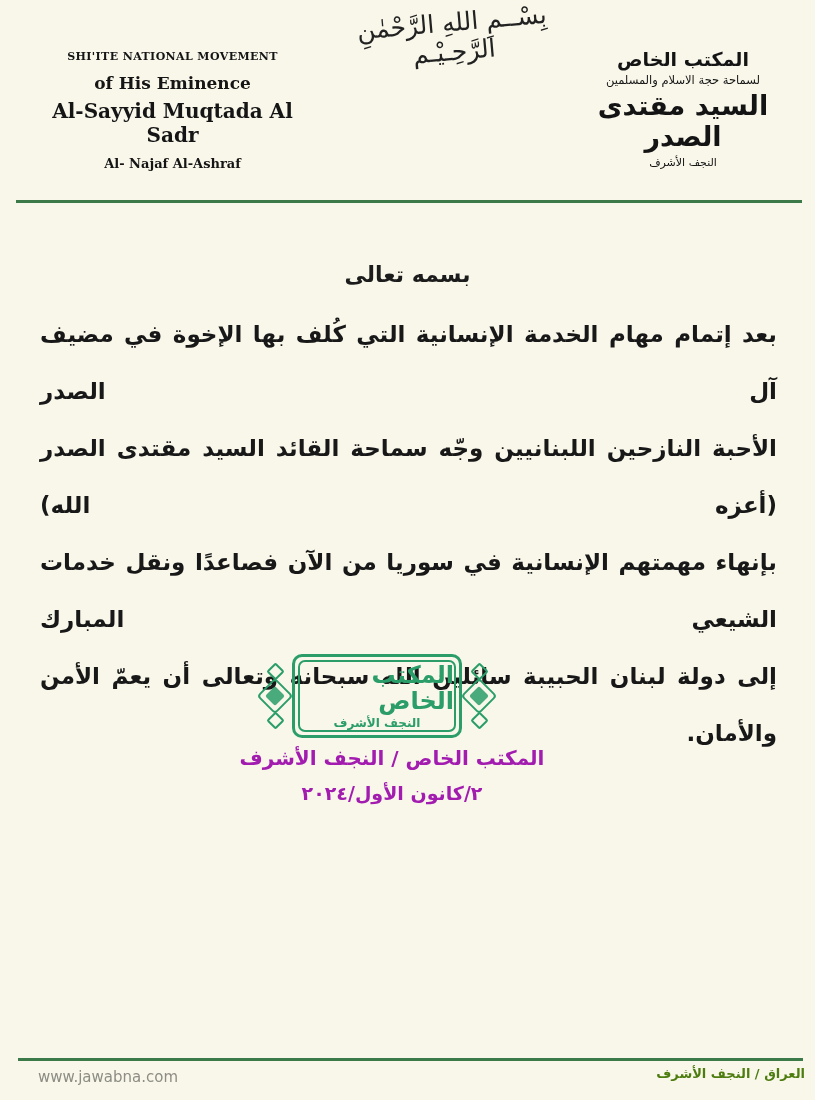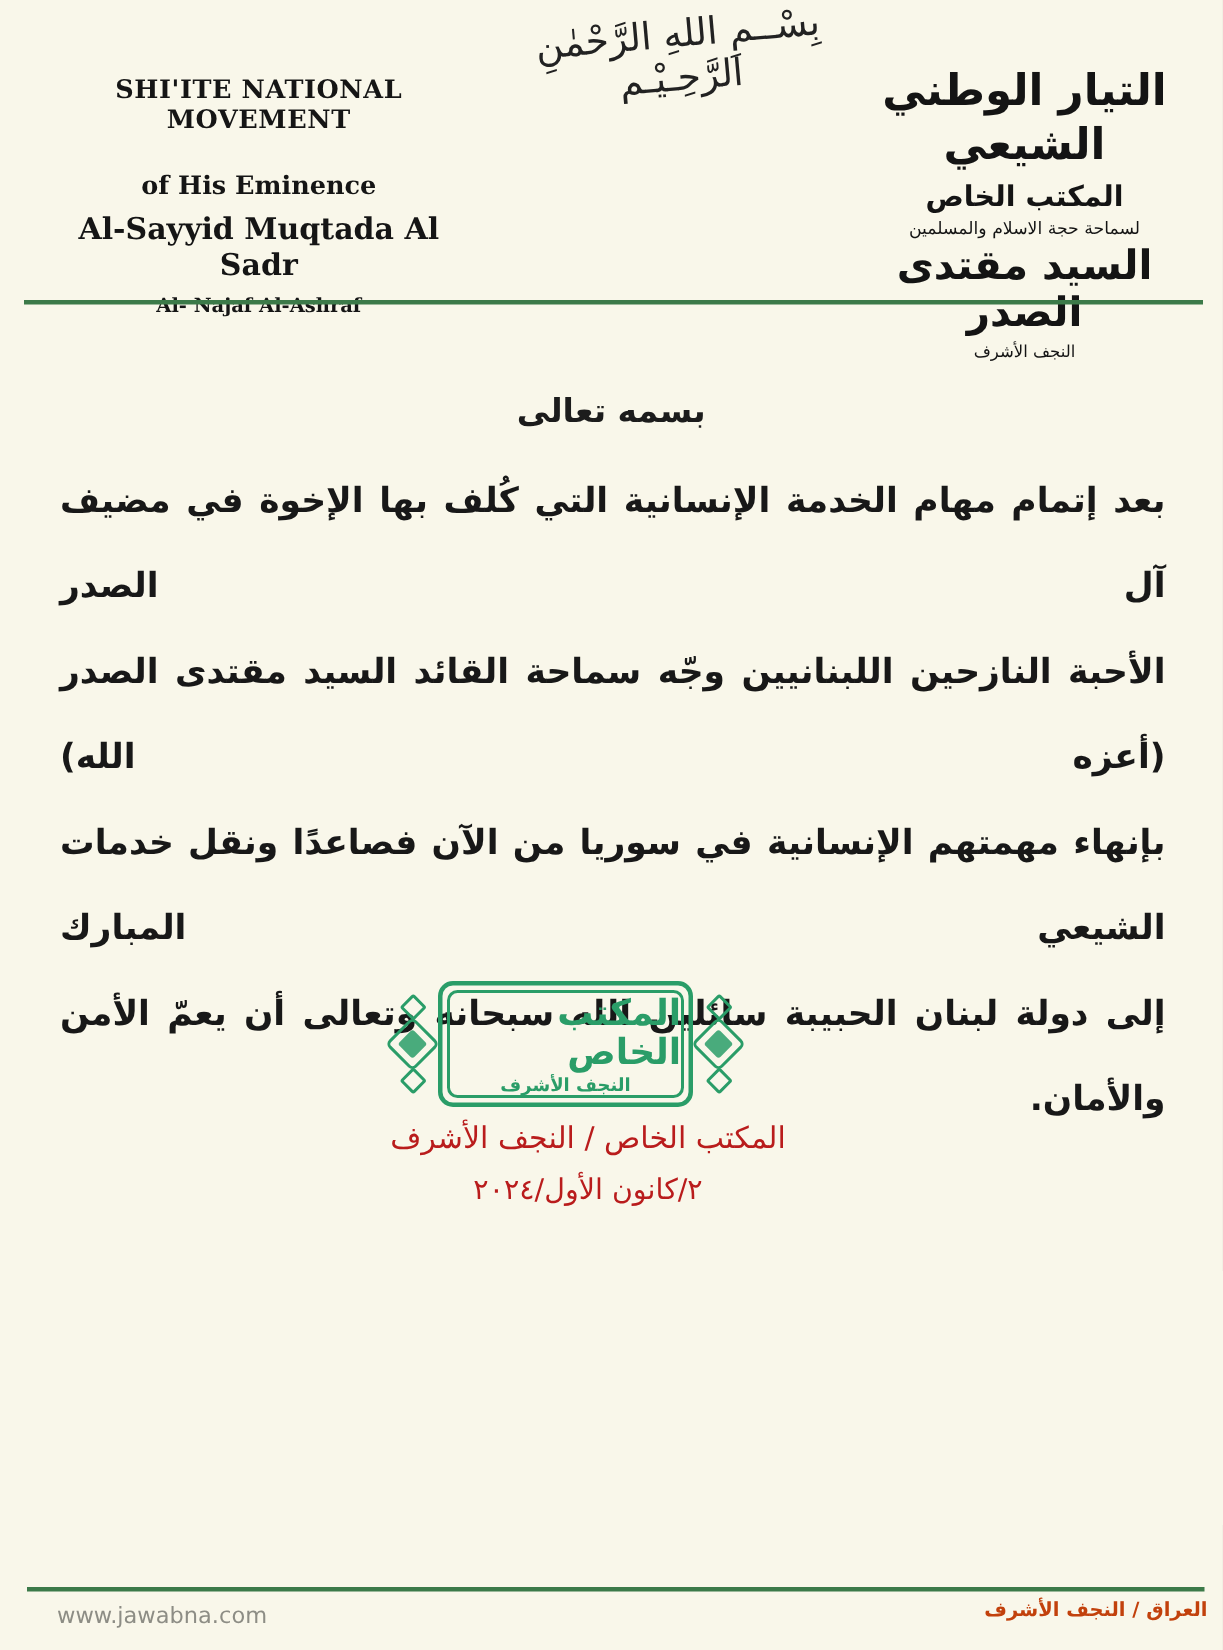--- a/index.html
+++ b/index.html
@@ -17,21 +17,21 @@
 
   
   .header-en {
     position: absolute;
     left: 25px; top: 50px; width: 295px;
     text-align: center;
     font-family: "DejaVu Serif", serif;
     font-weight: bold;
     color: #151515;
   }
-  .en1 { font-size: 17px; letter-spacing: .4px; margin-bottom: 25px; }
+  .en1 { font-size: 11px; letter-spacing: .4px; margin-bottom: 11px; }
   .en2 { font-size: 17px; line-height: 19px; }
   .en3 { font-size: 17px; line-height: 19px; }
   .en4 { font-size: 17px; line-height: 19px; }
   .en5 { font-size: 20px; margin-top: 6px; }
   .en6 { font-size: 13px; margin-top: 9px; }
 
   .bismillah {
     position: absolute;
     left: 338px; top: 8px; width: 230px;
     text-align: center;
@@ -121,59 +121,58 @@
     direction: rtl;
   }
   .stamp-l1 { font-size: 24px; font-weight: bold; line-height: 26px; }
   .stamp-l2 { font-size: 12px; font-weight: bold; margin-top: 2px; }
 
   
   .signature {
     position: absolute;
     left: 92px; top: 746px; width: 600px;
     text-align: center; direction: rtl;
-    font-weight: normal; color: #b91c1c;
+    font-weight: bold; color: #a21caf;
   }
   .sig-office { font-size: 20px; }
   .sig-date { font-size: 19px; margin-top: 12px; }
 
   
   .footer-line {
     position: absolute;
     left: 18px; top: 1058px; width: 785px; height: 2.5px;
     background: #3c7a49;
   }
   .footer-web {
     position: absolute;
     left: 38px; top: 1068px;
     font-size: 15px; color: #8d8d85; text-align: center;
   }
   .footer-loc {
     position: absolute;
     right: 10px; top: 1066px;
     direction: rtl;
-    font-size: 13px; font-weight: bold; color: #c2410c;
+    font-size: 13px; font-weight: bold; color: #4d7c0f;
   }
 </style>
 </head>
 <body>
 
 <div class="page">
 
   <div class="bismillah">بِسْــمِ اللهِ الرَّحْمٰنِ الرَّحِـيْـم</div>
 
   <div class="header-en">
     <div class="en1">SHI'ITE NATIONAL MOVEMENT</div>
     <div class="en3">of His Eminence</div>
     <div class="en5">Al-Sayyid Muqtada Al Sadr</div>
     <div class="en6">Al- Najaf Al-Ashraf</div>
   </div>
 
   <div class="header-ar">
-    <div class="ar1">التيار الوطني الشيعي</div>
     <div class="ar2">المكتب الخاص</div>
     <div class="ar3">لسماحة حجة الاسلام والمسلمين</div>
     <div class="ar4">السيد مقتدى الصدر</div>
     <div class="ar5">النجف الأشرف</div>
   </div>
 
   <div class="divider-top"></div>
 
   <div class="basmala">بسمه تعالى</div>
 

